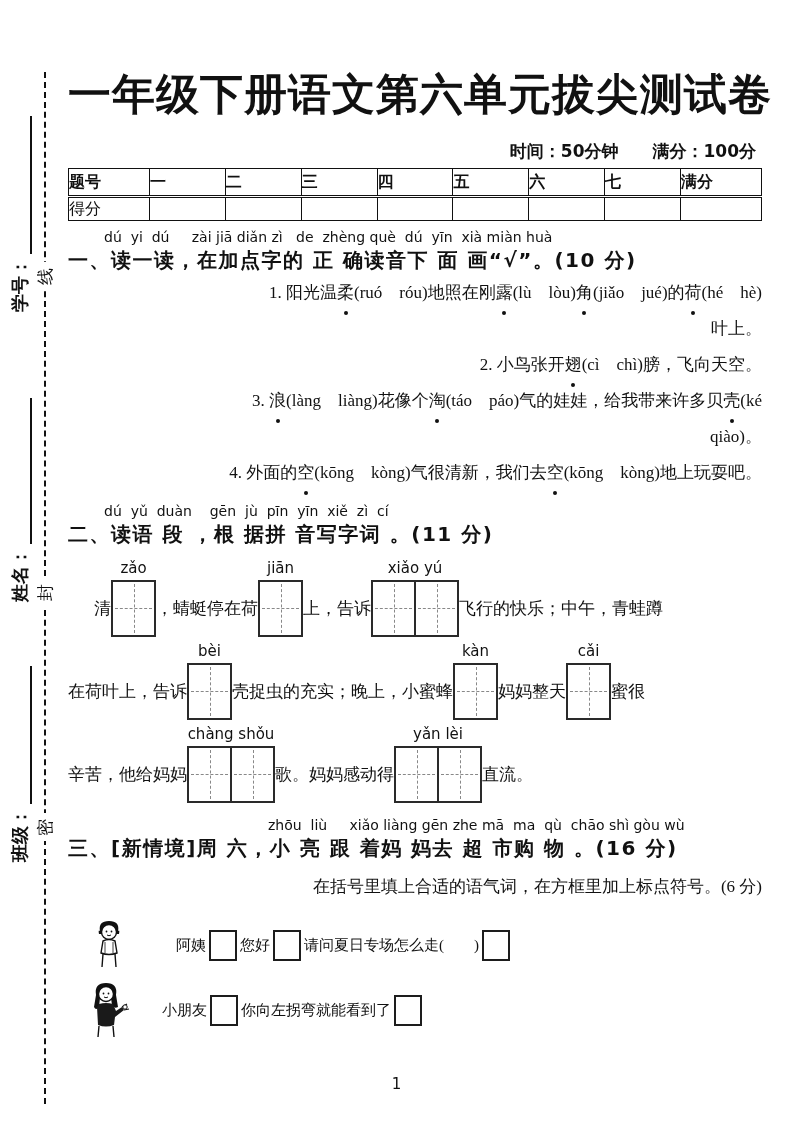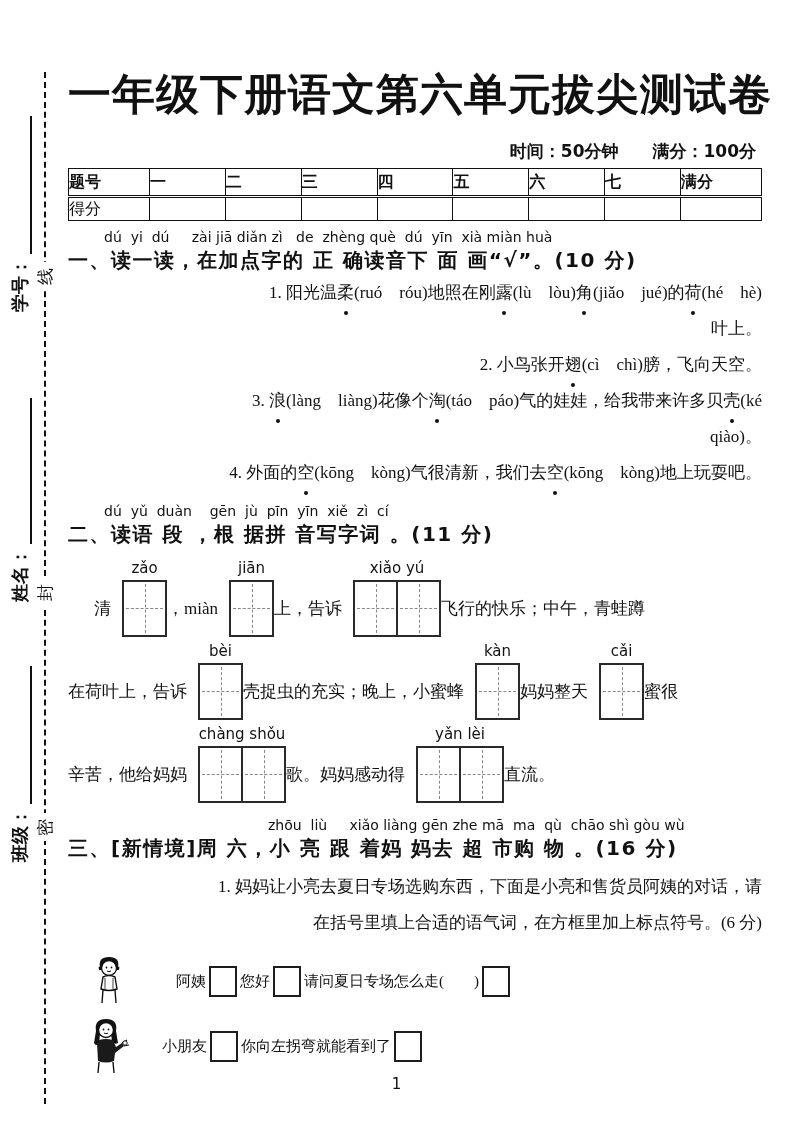--- a/index.html
+++ b/index.html
@@ -54,21 +54,21 @@
   .item-line { white-space:pre-wrap; }
   .item-cont { padding-left:22px; }
   .dot { position:relative; display:inline-block; }
   .dot::after {
     content:''; position:absolute; left:50%; bottom:-4px; transform:translateX(-50%);
     width:4px; height:4px; border-radius:50%; background:#111;
   }
   
   .fill-line { display:flex; align-items:center; margin-top:25px; height:58px;
     font-size:17px; white-space:pre; }
-  .box-wrap { position:relative; display:flex; flex:0 0 auto;margin-left:11px; }
+  .box-wrap { position:relative; display:flex; flex:0 0 auto; }
   .box-pinyin {
     position:absolute; top:-21px; left:50%; transform:translateX(-50%);
     font-size:15px; white-space:nowrap;
     font-family:"DejaVu Sans","Liberation Sans",sans-serif;
   }
   .grid-box { position:relative; width:45px; height:57px; border:2px solid #2a2a2a;
     box-sizing:border-box; flex:0 0 auto; background:#fff; }
   .grid-box + .grid-box { margin-left:-2px; }
   .grid-box::before { content:''; position:absolute; left:50%; top:2px; bottom:2px;
     border-left:1px dashed #888; }
@@ -150,21 +150,21 @@
       <div class="item-line item-cont">qiào)。</div>
       <div class="item-line"><span>4. 外面的</span><span class="dot">空</span><span>(kōng　kòng)气很清新，我们去</span><span class="dot">空</span><span>(kōng　kòng)地上玩耍吧。</span></div>
     </div>
 
     <div class="pinyin-line" style="padding-left:36px; margin-top:12px;">dú  yǔ  duàn    gēn  jù  pīn  yīn  xiě  zì  cí</div>
     <div class="sec-heading">二、读语 段 ，根 据拼 音写字词 。(11 分)</div>
 
     <div class="fill-line" style="margin-top:30px; padding-left:26px;">
       <span>清</span>
       <span class="box-wrap"><span class="box-pinyin">zǎo</span><span class="grid-box"></span></span>
-      <span>，miàn</span>
+      <span>，蜻蜓停在荷</span>
       <span class="box-wrap"><span class="box-pinyin">jiān</span><span class="grid-box"></span></span>
       <span>上，告诉</span>
       <span class="box-wrap"><span class="box-pinyin">xiǎo  yú</span><span class="grid-box"></span><span class="grid-box"></span></span>
       <span>飞行的快乐；中午，青蛙蹲</span>
     </div>
 
     <div class="fill-line">
       <span>在荷叶上，告诉</span>
       <span class="box-wrap"><span class="box-pinyin">bèi</span><span class="grid-box"></span></span>
       <span>壳捉虫的充实；晚上，小蜜蜂</span>
@@ -179,21 +179,20 @@
       <span class="box-wrap"><span class="box-pinyin">chàng shǒu</span><span class="grid-box"></span><span class="grid-box"></span></span>
       <span>歌。妈妈感动得</span>
       <span class="box-wrap"><span class="box-pinyin">yǎn  lèi</span><span class="grid-box"></span><span class="grid-box"></span></span>
       <span>直流。</span>
     </div>
 
     <div class="pinyin-line" style="padding-left:200px; margin-top:14px;">zhōu  liù     xiǎo liàng gēn zhe mā  ma  qù  chāo shì gòu wù</div>
     <div class="sec-heading">三、[新情境]周 六，小 亮 跟 着妈 妈去 超 市购 物 。(16 分)</div>
 
     <div class="items" style="margin-top:6px;">
-      <div class="item-line">1. 妈妈让小亮去夏日专场选购东西，下面是小亮和售货员阿姨的对话，请</div>
       <div class="item-line item-cont">在括号里填上合适的语气词，在方框里加上标点符号。(6 分)</div>
     </div>
 
     <div class="dialog-row" style="padding-left:22px;">
       <svg class="avatar" width="38" height="52" viewBox="0 0 38 52">
         <path d="M10 12 Q8 2 19 2 Q30 2 28 12 Q30 10 29 15 L9 15 Q8 10 10 12 Z" fill="#111"></path>
         <circle cx="19" cy="13" r="7.5" fill="#fff" stroke="#111" stroke-width="1.4"></circle>
         <circle cx="16.5" cy="12.5" r="0.9" fill="#111"></circle>
         <circle cx="21.5" cy="12.5" r="0.9" fill="#111"></circle>
         <path d="M17 16 Q19 17.5 21 16" fill="none" stroke="#111" stroke-width="1"></path>

